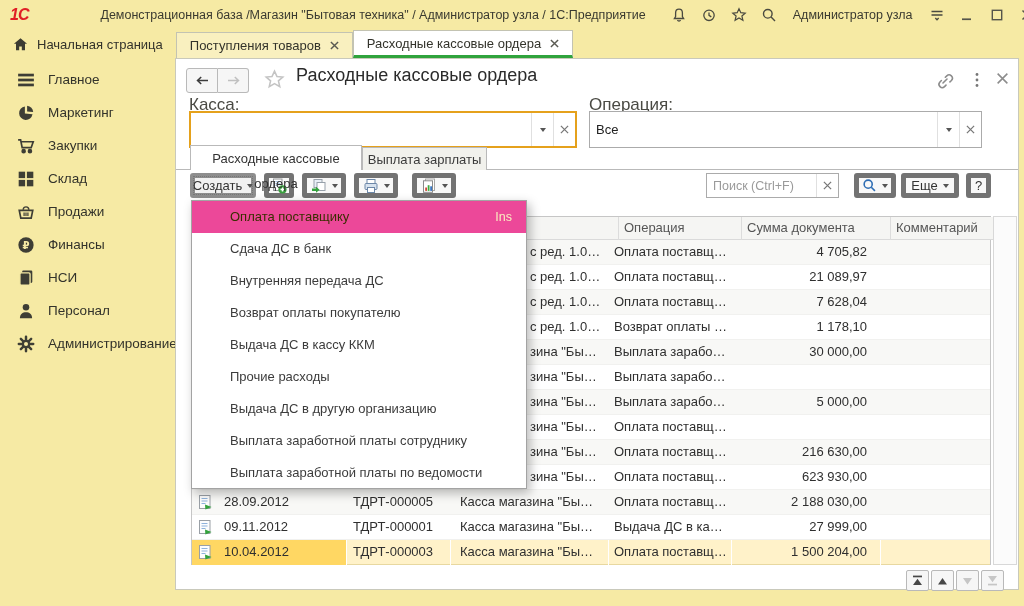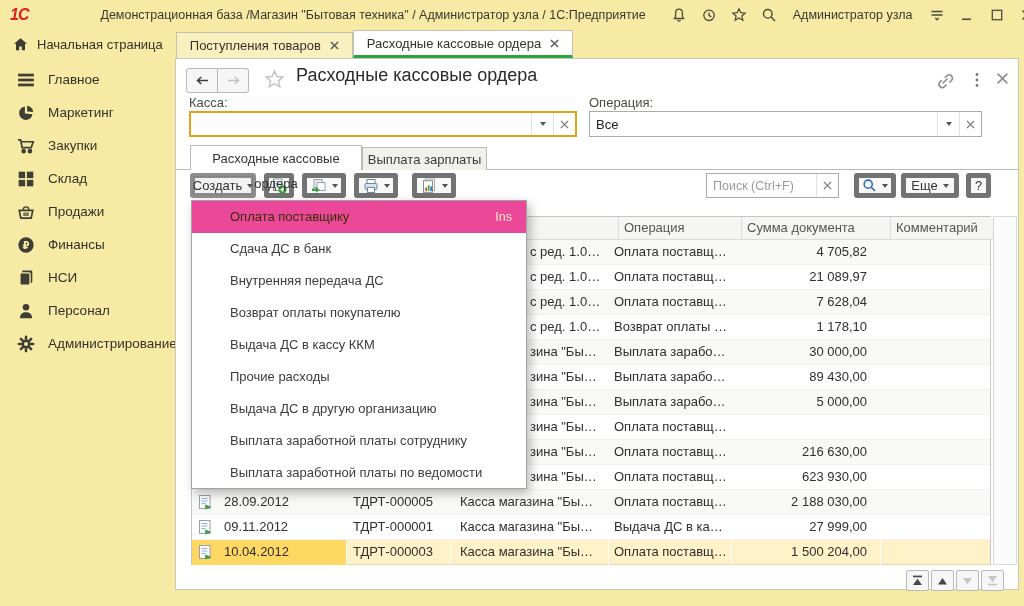--- a/index.html
+++ b/index.html
@@ -34,22 +34,22 @@
   
   .navgrp{left:10px;top:9px;display:flex}
   .navbtn{width:30px;height:23px;background:#F6F6F6;border:1px solid #B9B9B9;
           display:flex;align-items:center;justify-content:center}
   .navbtn.first{border-radius:3px 0 0 3px}
   .navbtn.last{border-radius:0 3px 3px 0;border-left:none}
   .fav-star{left:88px;top:10px}
   .page-title{left:120px;top:6px;font-size:18px;color:#2B2B2B;white-space:nowrap}
   .hicon{top:13px;cursor:default}
   
-  .flabel{font-size:13px;color:#4A4A44;white-space:nowrap}
-  .field{top:52px;height:26px;background:#fff;display:flex;align-items:stretch;box-sizing:border-box}
+  .flabel{font-size:17px;color:#4A4A44;white-space:nowrap}
+  .field{top:52px;height:37px;background:#fff;display:flex;align-items:stretch;box-sizing:border-box}
   .kassa-field{left:13px;width:388px;border:2px solid #E5A11C}
   .oper-field{left:413px;width:393px;border:1px solid #ABABAB}
   .field input{flex:1;min-width:0;border:none;outline:none;font:inherit;color:#222;padding:0 6px;background:transparent}
   .field .val{flex:1;display:flex;align-items:center;padding:0 6px;color:#222}
   .seg{width:21px;border-left:1px solid #E0E0E0;display:flex;align-items:center;justify-content:center;color:#777}
   .car{width:0;height:0;border-left:3.5px solid transparent;border-right:3.5px solid transparent;border-top:4px solid #555}
   .xglyph{width:9px;height:9px}
   
   .itab1{left:14px;top:86px;width:172px;height:25px;background:#fff;border:1px solid #B9B9B9;border-bottom:none;
          text-align:center;line-height:25px;z-index:3;box-sizing:border-box}
@@ -458,21 +458,20 @@
         <span class="cd cd-sum">1 178,10</span>
       </div>
       <div class="trow odd" style="top:100px">
         <span class="cd cd-frag">зина "Бы…</span>
         <span class="cd cd-oper">Выплата зарабо…</span>
         <span class="cd cd-sum">30 000,00</span>
       </div>
       <div class="trow" style="top:125px">
         <span class="cd cd-frag">зина "Бы…</span>
         <span class="cd cd-oper">Выплата зарабо…</span>
-        <span class="cd cd-sum">89 430,00</span>
       </div>
       <div class="trow odd" style="top:150px">
         <span class="cd cd-frag">зина "Бы…</span>
         <span class="cd cd-oper">Выплата зарабо…</span>
         <span class="cd cd-sum">5 000,00</span>
       </div>
       <div class="trow" style="top:175px">
         <span class="cd cd-frag">зина "Бы…</span>
         <span class="cd cd-oper">Оплата поставщ…</span>
       </div>

